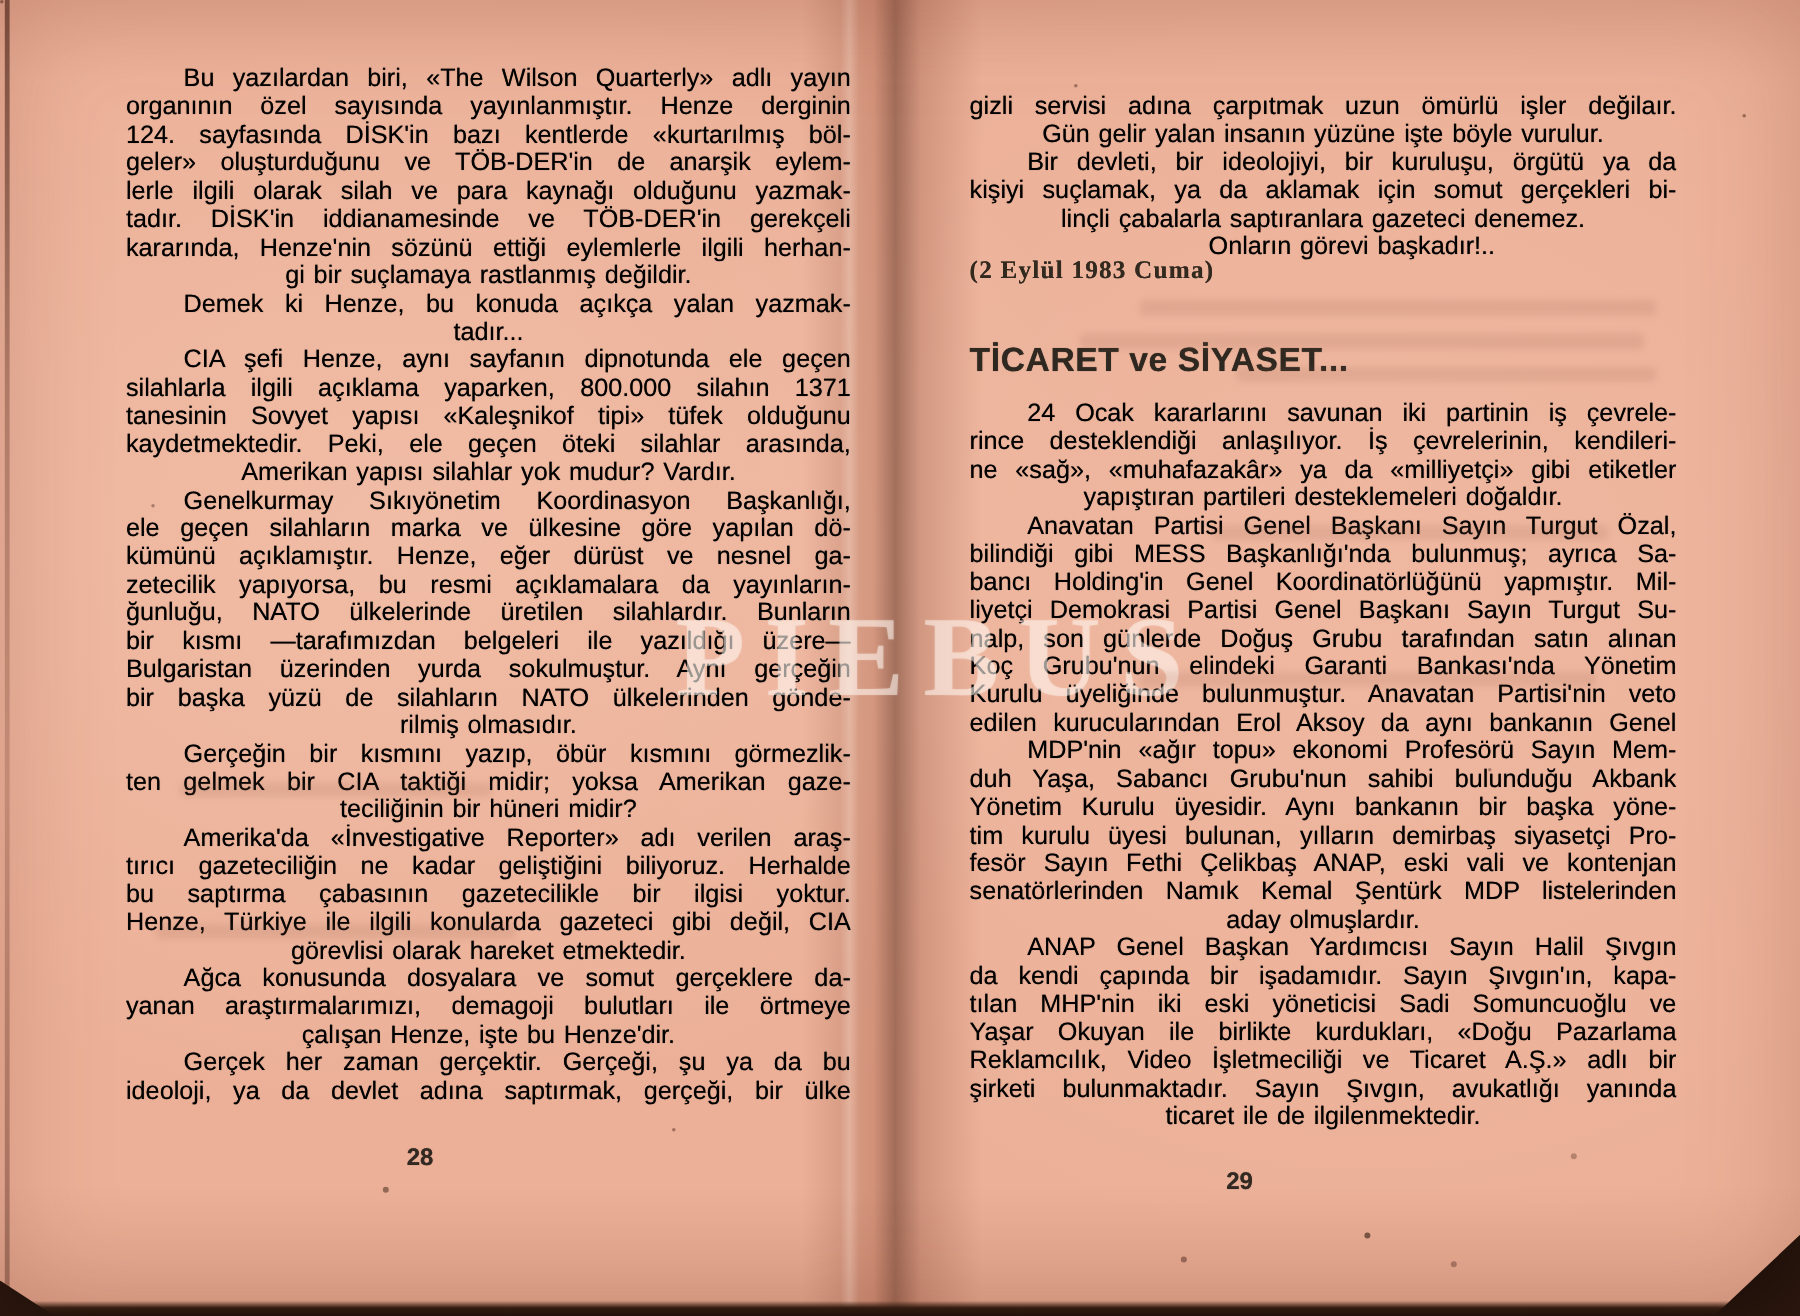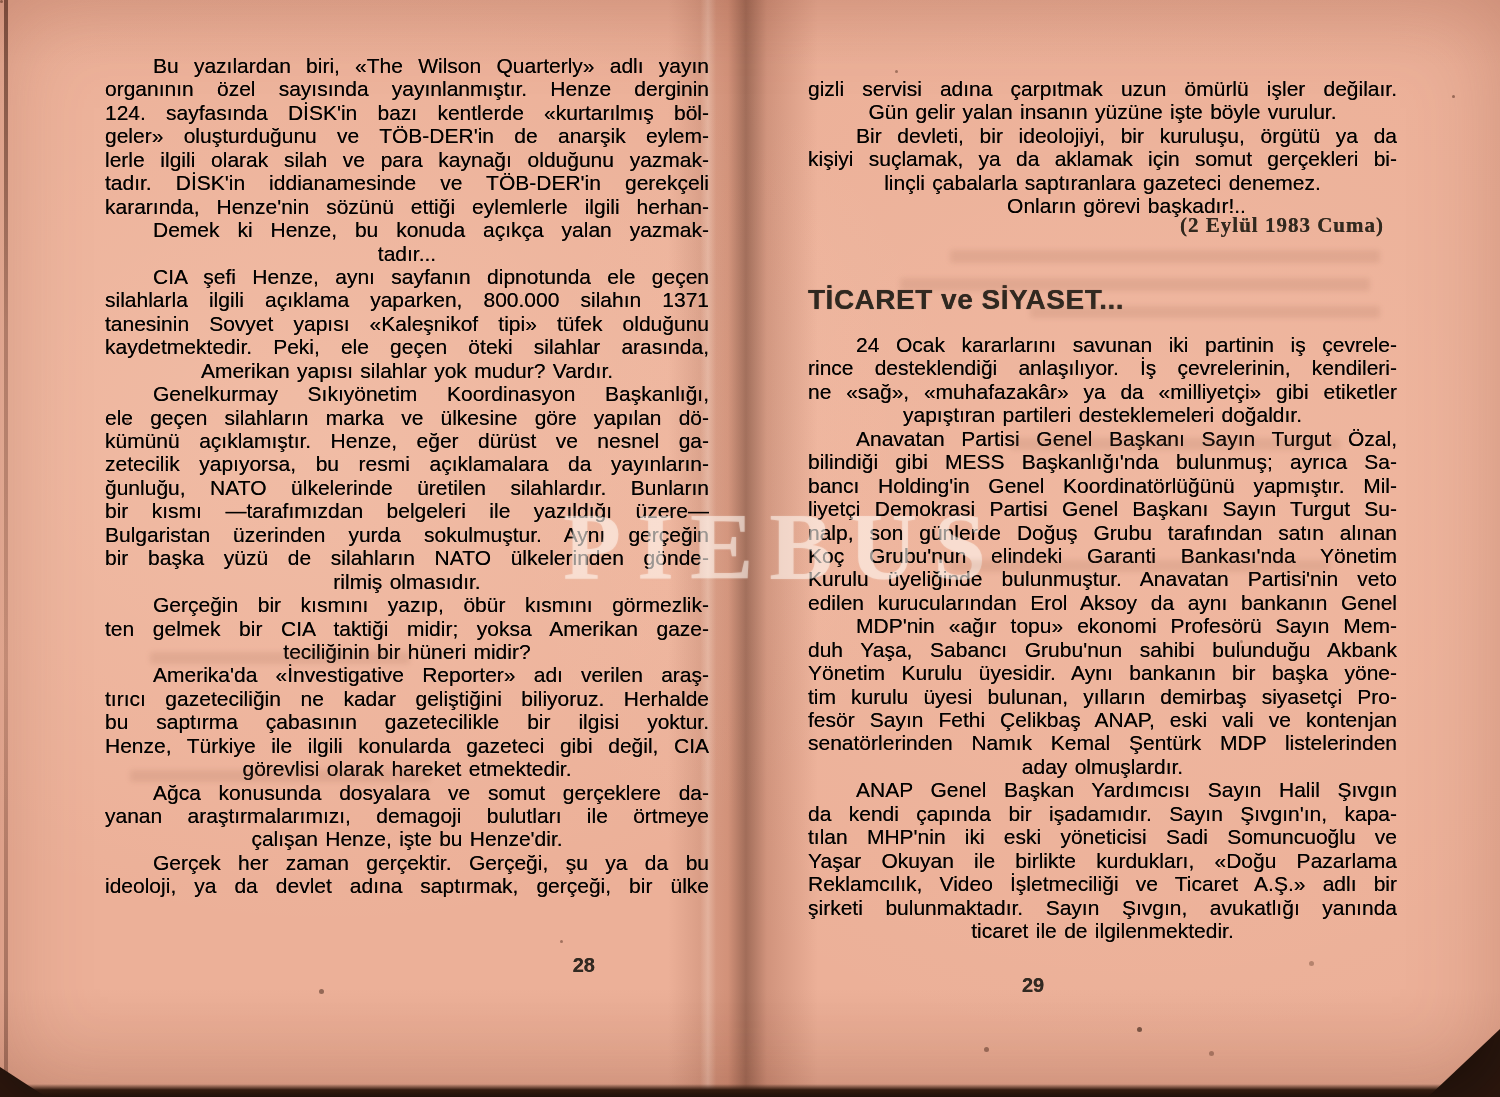--- a/index.html
+++ b/index.html
@@ -70,39 +70,38 @@
     height:23.45px;
     overflow:hidden;
     text-align:justify;
   }
   .line::after{content:"";display:inline-block;width:100%;height:0;}
   .line.end{text-align:center;}
   .line.end::after{content:none;}
   .line.ind{text-indent:48px;}
   .date-line{
     position:absolute;left:808px;top:213px;width:576px;
-    text-align:right;
     font-family:"Liberation Serif", serif;
     font-weight:bold;font-size:21px;color:#32291f;
     text-shadow:0 0 .5px rgba(45,35,25,.8);
     letter-spacing:1px;
   }
   .section-heading{
     position:absolute;left:808px;top:284px;
     font-weight:bold;font-size:28px;color:#2f2820;
     text-shadow:0 0 .7px rgba(45,35,25,.9);
     letter-spacing:.5px;
   }
   .page-number{
     position:absolute;
     font-weight:bold;font-size:20px;color:#322a22;
     text-shadow:0 0 .6px rgba(45,35,25,.85);
     text-align:center;
   }
-  #pn-left{left:105px;top:954px;width:490px;text-align:right;}
+  #pn-left{left:105px;top:954px;width:490px;}
   #pn-right{left:808px;top:974px;width:450px;}
   
   .watermark{
     position:absolute;left:563px;top:492px;
     font-family:"Liberation Serif", serif;
     font-size:95px;font-weight:bold;
     letter-spacing:16px;
     color:rgba(255,247,240,.48);
     text-shadow:0 0 2px rgba(255,247,240,.25);
   }
@@ -141,20 +140,21 @@
 <div class="left-edge-line"></div>
 
 <div class="page-col" id="left-col" style="left:105px;top:54px;width:604px;">
     <div class="line ind">Bu yazılardan biri, «The Wilson Quarterly» adlı yayın</div>
     <div class="line">organının özel sayısında  yayınlanmıştır. Henze derginin</div>
     <div class="line">124. sayfasında DİSK'in bazı kentlerde «kurtarılmış böl-</div>
     <div class="line">geler» oluşturduğunu ve TÖB-DER'in de anarşik eylem-</div>
     <div class="line">lerle ilgili olarak silah ve para kaynağı olduğunu yazmak-</div>
     <div class="line">tadır. DİSK'in iddianamesinde ve TÖB-DER'in gerekçeli</div>
     <div class="line">kararında, Henze'nin sözünü ettiği eylemlerle ilgili herhan-</div>
+    <div class="line end">gi bir suçlamaya rastlanmış değildir.</div>
     <div class="line ind">Demek ki Henze, bu konuda açıkça yalan yazmak-</div>
     <div class="line end">tadır...</div>
     <div class="line ind">CIA şefi Henze, aynı sayfanın dipnotunda ele geçen</div>
     <div class="line">silahlarla ilgili açıklama  yaparken, 800.000 silahın 1371</div>
     <div class="line">tanesinin Sovyet yapısı «Kaleşnikof tipi» tüfek olduğunu</div>
     <div class="line">kaydetmektedir. Peki, ele geçen  öteki silahlar arasında,</div>
     <div class="line end">Amerikan yapısı silahlar yok mudur? Vardır.</div>
     <div class="line ind">Genelkurmay Sıkıyönetim Koordinasyon Başkanlığı,</div>
     <div class="line">ele geçen silahların marka ve ülkesine göre yapılan dö-</div>
     <div class="line">kümünü açıklamıştır. Henze, eğer dürüst ve nesnel ga-</div>

